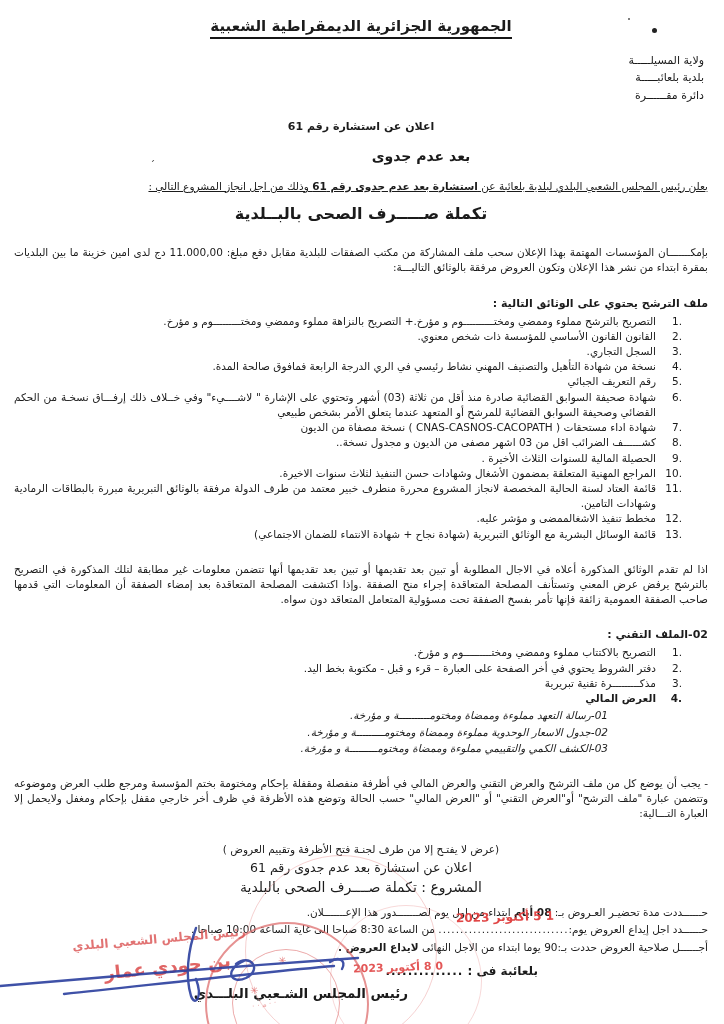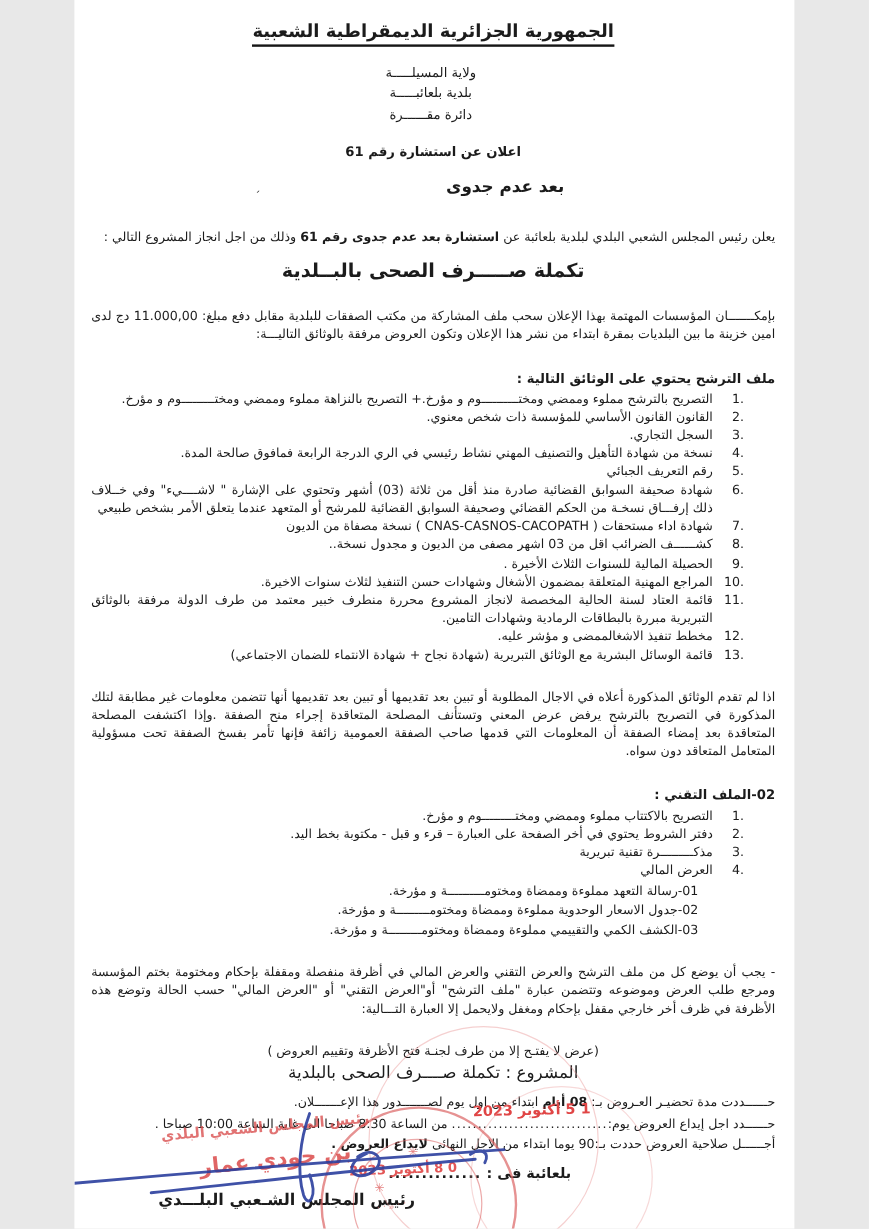--- a/index.html
+++ b/index.html
@@ -1,47 +1,47 @@
 <!DOCTYPE html>
 <html lang="ar" dir="rtl"><head>
 <meta charset="utf-8">
 <style>
   html,body { margin:0; padding:0; background:#e8e8e8; }
   .page {
-    position:relative; width:600px; height:1024px; margin:0 auto;
+    position:relative; width:724px; height:1024px; margin:0 auto;
     background:#ffffff; overflow:hidden;
     font-family:"DejaVu Sans", sans-serif;
     direction:rtl; color:#1b1b1b;
   }
   .content { padding:12px 16px 0 14px; font-size:10.5px; line-height:1.45; }
 
   .rep-header { text-align:center; font-size:15px; font-weight:bold; margin-top:4px; }
   .rep-header .underline { border-bottom:2px solid #161616; padding-bottom:2px; }
 
-  .region-block { text-align:center; font-size:11px; margin:14px 4px 4px 0; line-height:1.6; }
+  .region-block { text-align:right; font-size:11px; margin:14px 4px 4px 0; line-height:1.6; }
 
   .notice-title { text-align:center; font-weight:bold; font-size:11px; margin-top:14px; }
   .notice-sub   { text-align:center; font-weight:bold; font-size:14px; margin-top:12px; margin-right:-120px; }
 
-  .announce-line { margin-top:24px; text-align:justify; }
+  .announce-line { margin-top:12px; text-align:justify;text-decoration:underline; }
   .project-title { text-align:center; font-weight:bold; font-size:16px; margin:8px 0 6px 0; }
 
   .para { text-align:justify; margin:20px 0; }
   .bold-heading { font-weight:bold; font-size:11px; margin-top:4px; }
 
   .ol { counter-reset: it; margin:2px 26px 2px 0; }
   .li { counter-increment: it; position:relative; padding-right:26px; text-align:justify; }
   .li::before {
     content: counter(it) ".";
     position:absolute; right:0; top:0;
     direction:ltr; unicode-bidi:embed;
   }
-  .li.bold { font-weight:normal; }
-
-  .fin-sub { margin-right:64px; }
+  .li.bold { font-weight:bold; }
+
+  .fin-sub { margin-right:100px;font-style:italic; }
   .fin-sub div { margin:1px 0; }
 
   .center-line  { text-align:center; }
   .addr-big     { font-size:12.5px; margin-top:2px; }
   .addr-proj    { font-size:14px; margin-top:0; }
 
   .deadlines { margin-top:8px; }
   .deadlines > div { margin:2px 0; }
   .dotwrap { position:relative; display:inline-block; }
   .dots { letter-spacing:1px; }
@@ -141,20 +141,21 @@
 
     <div class="fin-sub">
       <div>01-رسالة التعهد مملوءة وممضاة ومختومــــــــــة و مؤرخة.</div>
       <div>02-جدول الاسعار  الوحدوية مملوءة وممضاة ومختومـــــــــة و مؤرخة.</div>
       <div>03-الكشف الكمي والتقييمي مملوءة وممضاة ومختومـــــــــة و مؤرخة.</div>
     </div>
 
     <div class="para">- يجب أن يوضع كل من ملف الترشح والعرض التقني والعرض المالي في أظرفة منفصلة ومقفلة بإحكام ومختومة بختم المؤسسة ومرجع طلب العرض وموضوعه وتتضمن عبارة "ملف الترشح" أو"العرض التقني" أو "العرض المالي" حسب الحالة وتوضع هذه الأظرفة في ظرف أخر خارجي مقفل بإحكام ومغفل  ولايحمل إلا العبارة التـــالية:</div>
 
     <div class="center-line">(عرض لا يفتـح إلا من طرف لجنـة فتح الأظرفة وتقييم العروض )</div>
+    <div class="center-line addr-big">اعلان عن استشارة بعد عدم جدوى رقم 61</div>
     <div class="center-line addr-proj">المشروع : تكملة صــــرف الصحى بالبلدية</div>
 
     <div class="deadlines">
       <div>
         <span>حــــــددت مدة تحضيـر العـروض بـ: </span><b>08 أيام</b><span> ابتداء من اول يوم لصـــــــدور  هذا الإعـــــــلان.</span>
       </div>
       <div>
         <span>حــــــدد اجل إيداع العروض يوم:</span><span class="dotwrap"><span class="dots">..............................</span><span class="red-date">1 5  أكتوبر  2023</span></span><span>  من الساعة 8:30 صباحا الى غاية الساعة 10:00 صباحا .</span>
       </div>
       <div>

